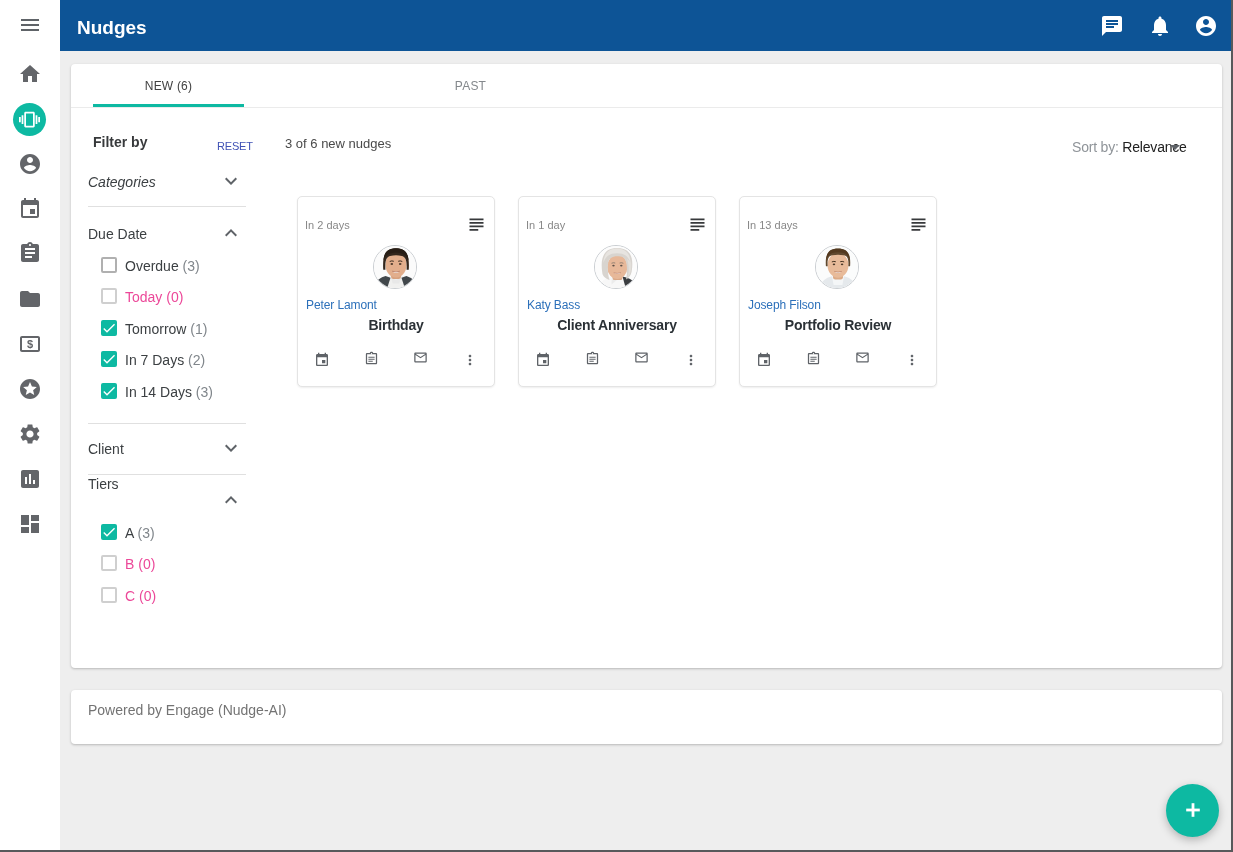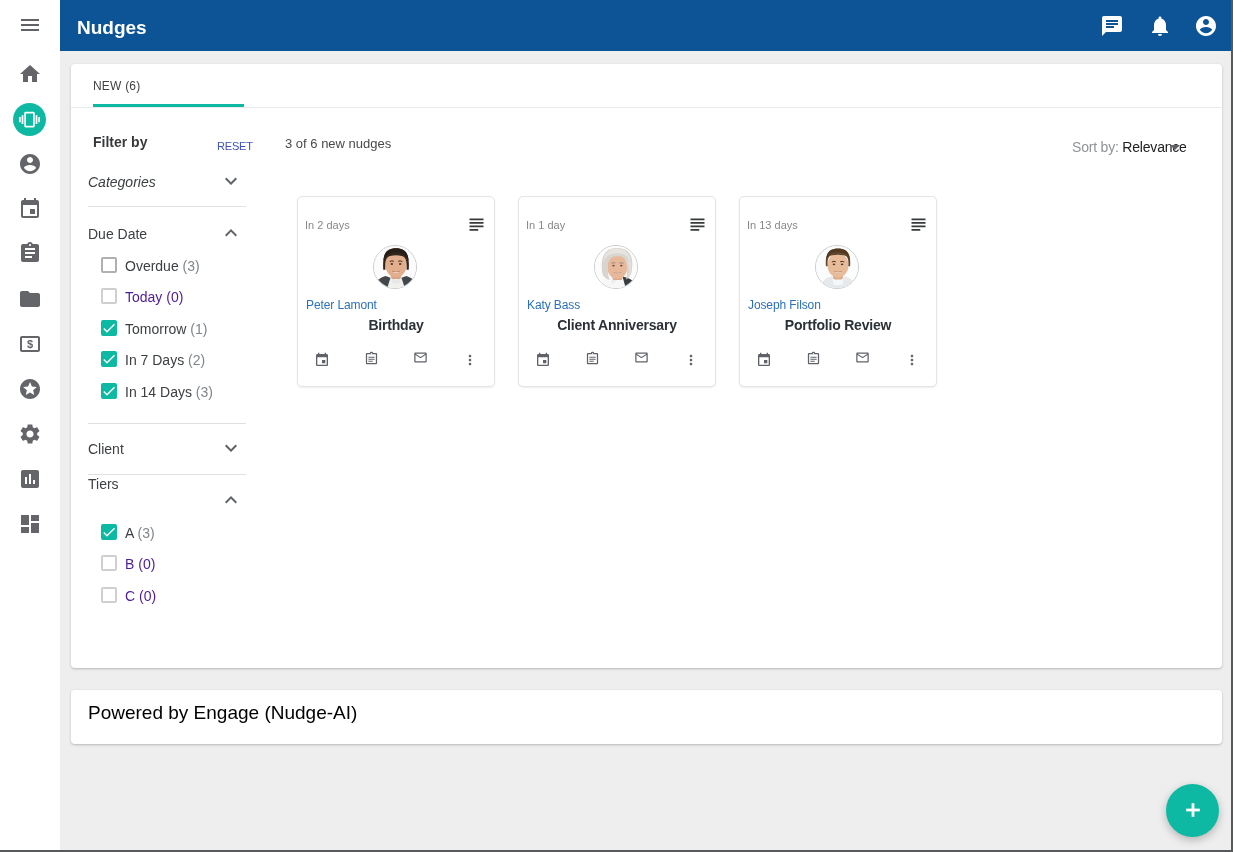--- a/index.html
+++ b/index.html
@@ -13,55 +13,55 @@
   #sidebar { left:0; top:0; width:60px; height:850px; background:#ffffff; }
   .sicon { position:absolute; left:18px; width:24px; height:24px; }
   .sicon svg { display:block; width:24px; height:24px; }
   
   #topbar { left:60px; top:0; width:1171px; height:51px; background:#0d5496; }
   #title { position:absolute; left:17px; top:0; line-height:55px; color:#fff; font-size:19px; font-weight:bold; }
   .ticon { position:absolute; top:14px; width:24px; height:24px; }
   .ticon svg { display:block; width:24px; height:24px; }
   
   #maincard { left:71px; top:64px; width:1151px; height:604px; background:#fff; border-radius:4px; box-shadow:0 1px 3px rgba(0,0,0,0.14), 0 1px 2px rgba(0,0,0,0.1); }
-  .tab { position:absolute; top:0; height:43px; width:151px; line-height:44px; font-size:12px; letter-spacing:0.2px; }
+  .tab { position:absolute; top:0; height:43px; width:151px; text-align:center; line-height:44px; font-size:12px; letter-spacing:0.2px; }
   #tabline { position:absolute; left:22px; top:40px; width:151px; height:3px; background:#0db9a2; }
   #tabdiv { position:absolute; left:0; top:43px; width:1151px; height:1px; background:#ebebeb; }
   
   .fhead { position:absolute; font-size:14px; color:#3c4043; }
   .chev { position:absolute; width:24px; height:24px; }
   .chev svg { display:block; width:24px; height:24px; }
   .fdiv { position:absolute; left:17px; width:158px; height:1px; background:#e0e0e0; }
   .crow { position:absolute; left:30px; height:18px; font-size:14px; color:#3c4043; }
   .cbox { position:absolute; left:0; top:0; width:16px; height:16px; border-radius:2px; }
   .cbox.on { background:#0db9a2; }
   .cbox.off { border:2px solid #b0b0b0; background:#fff; }
   .cbox.dis { border:2px solid #cfcfcf; background:#fff; }
   .cbox svg { display:block; width:16px; height:16px; }
   .clab { position:absolute; left:24px; top:1px; white-space:nowrap; }
   .cnt { color:#80868b; }
-  .dis-t { color:#4c1d95;text-align:center; }
+  .dis-t { color:#ec4899;text-align:center; }
   
   .ncard { position:absolute; top:132px; width:198px; height:191px; background:#fff; border:1px solid #e4e4e4; border-radius:5px; box-shadow:0 1px 2px rgba(0,0,0,0.07); }
   .due { position:absolute; left:7px; top:22px; font-size:11px; color:#888888; }
   .subj { position:absolute; right:7px; top:17px; width:21px; height:21px; }
   .subj svg { display:block; width:21px; height:21px; }
   .ava { position:absolute; left:75px; top:48px; width:44px; height:44px; border-radius:50%; border:1px solid #c9cdd1; overflow:hidden; background:#fff; }
   .ava svg { display:block; width:44px; height:44px; }
   .nname { position:absolute; left:8px; top:101px; width:100%; text-align:left; font-size:12px; letter-spacing:-0.1px; color:#2c70ba; }
   .ntitle { position:absolute; left:0; top:120px; width:100%; text-align:center; font-size:14px; letter-spacing:-0.2px; font-weight:bold; color:#2b3136; }
   .cicon { position:absolute; }
   .cicon svg { display:block; width:100%; height:100%; }
   .ic-cal { left:16px; top:155px; width:16px; height:16px; }
   .ic-clip { left:66px; top:154px; width:15px; height:15px; }
   .ic-mail { left:115px; top:153px; width:15px; height:15px; }
   .ic-dots { left:164px; top:155px; width:16px; height:16px; }
   
   #footer { left:71px; top:690px; width:1151px; height:54px; background:#fff; border-radius:4px; box-shadow:0 1px 3px rgba(0,0,0,0.14), 0 1px 2px rgba(0,0,0,0.1); }
-  #footer span { position:absolute; left:17px; top:12px; font-size:19px; color:#000000; }
+  #footer span { position:absolute; left:17px; top:12px; font-size:14px; color:#737373; }
   
   #fab { left:1166px; top:784px; width:53px; height:53px; border-radius:50%; background:#0db9a2; box-shadow:0 3px 8px rgba(0,0,0,0.25); }
   #fab svg { display:block; margin:14px auto 0; width:24px; height:24px; }
 </style>
 </head>
 <body>
 <div class="abs" id="sidebar">
   <div class="sicon" style="top:13px;">
       <svg viewBox="0 0 24 24">
         <path fill="#5f6368" d="M3 18h18v-2H3v2zm0-5h18v-2H3v2zm0-7v2h18V6H3z"></path>
@@ -137,20 +137,21 @@
       </svg>
     </div>
   <div class="ticon" style="left:1134px;">
       <svg viewBox="0 0 24 24">
         <path fill="#fff" d="M12 2C6.48 2 2 6.48 2 12s4.48 10 10 10 10-4.48 10-10S17.52 2 12 2zm0 3c1.66 0 3 1.34 3 3s-1.34 3-3 3-3-1.34-3-3 1.34-3 3-3zm0 14.2c-2.5 0-4.71-1.28-6-3.22.03-1.99 4-3.08 6-3.08 1.99 0 5.97 1.09 6 3.08-1.29 1.94-3.5 3.22-6 3.22z"></path>
       </svg>
     </div>
 </div>
 <div class="abs" id="maincard">
   <div class="tab" style="left:22px; color:#424242;">NEW (6)</div>
+  <div class="tab" style="left:324px; color:#84888c;">PAST</div>
   <div id="tabline"></div>
   <div id="tabdiv"></div>
   <div id="filters">
     <div class="fhead" style="left:22px; top:70px; font-weight:bold; color:#37393b;">Filter by</div>
     <div style="position:absolute; left:146px; top:76px; font-size:11px; letter-spacing:-0.2px; color:#3f51b5; font-weight:500;">RESET</div>
     <div class="fhead" style="left:17px; top:110px;font-style:italic;">Categories</div>
     <div class="chev" style="left:148px; top:105px;">
         <svg viewBox="0 0 24 24">
           <path fill="#5f6368" d="M7.41 8.59 12 13.17l4.59-4.58L18 10l-6 6-6-6 1.41-1.41z"></path>
         </svg>

